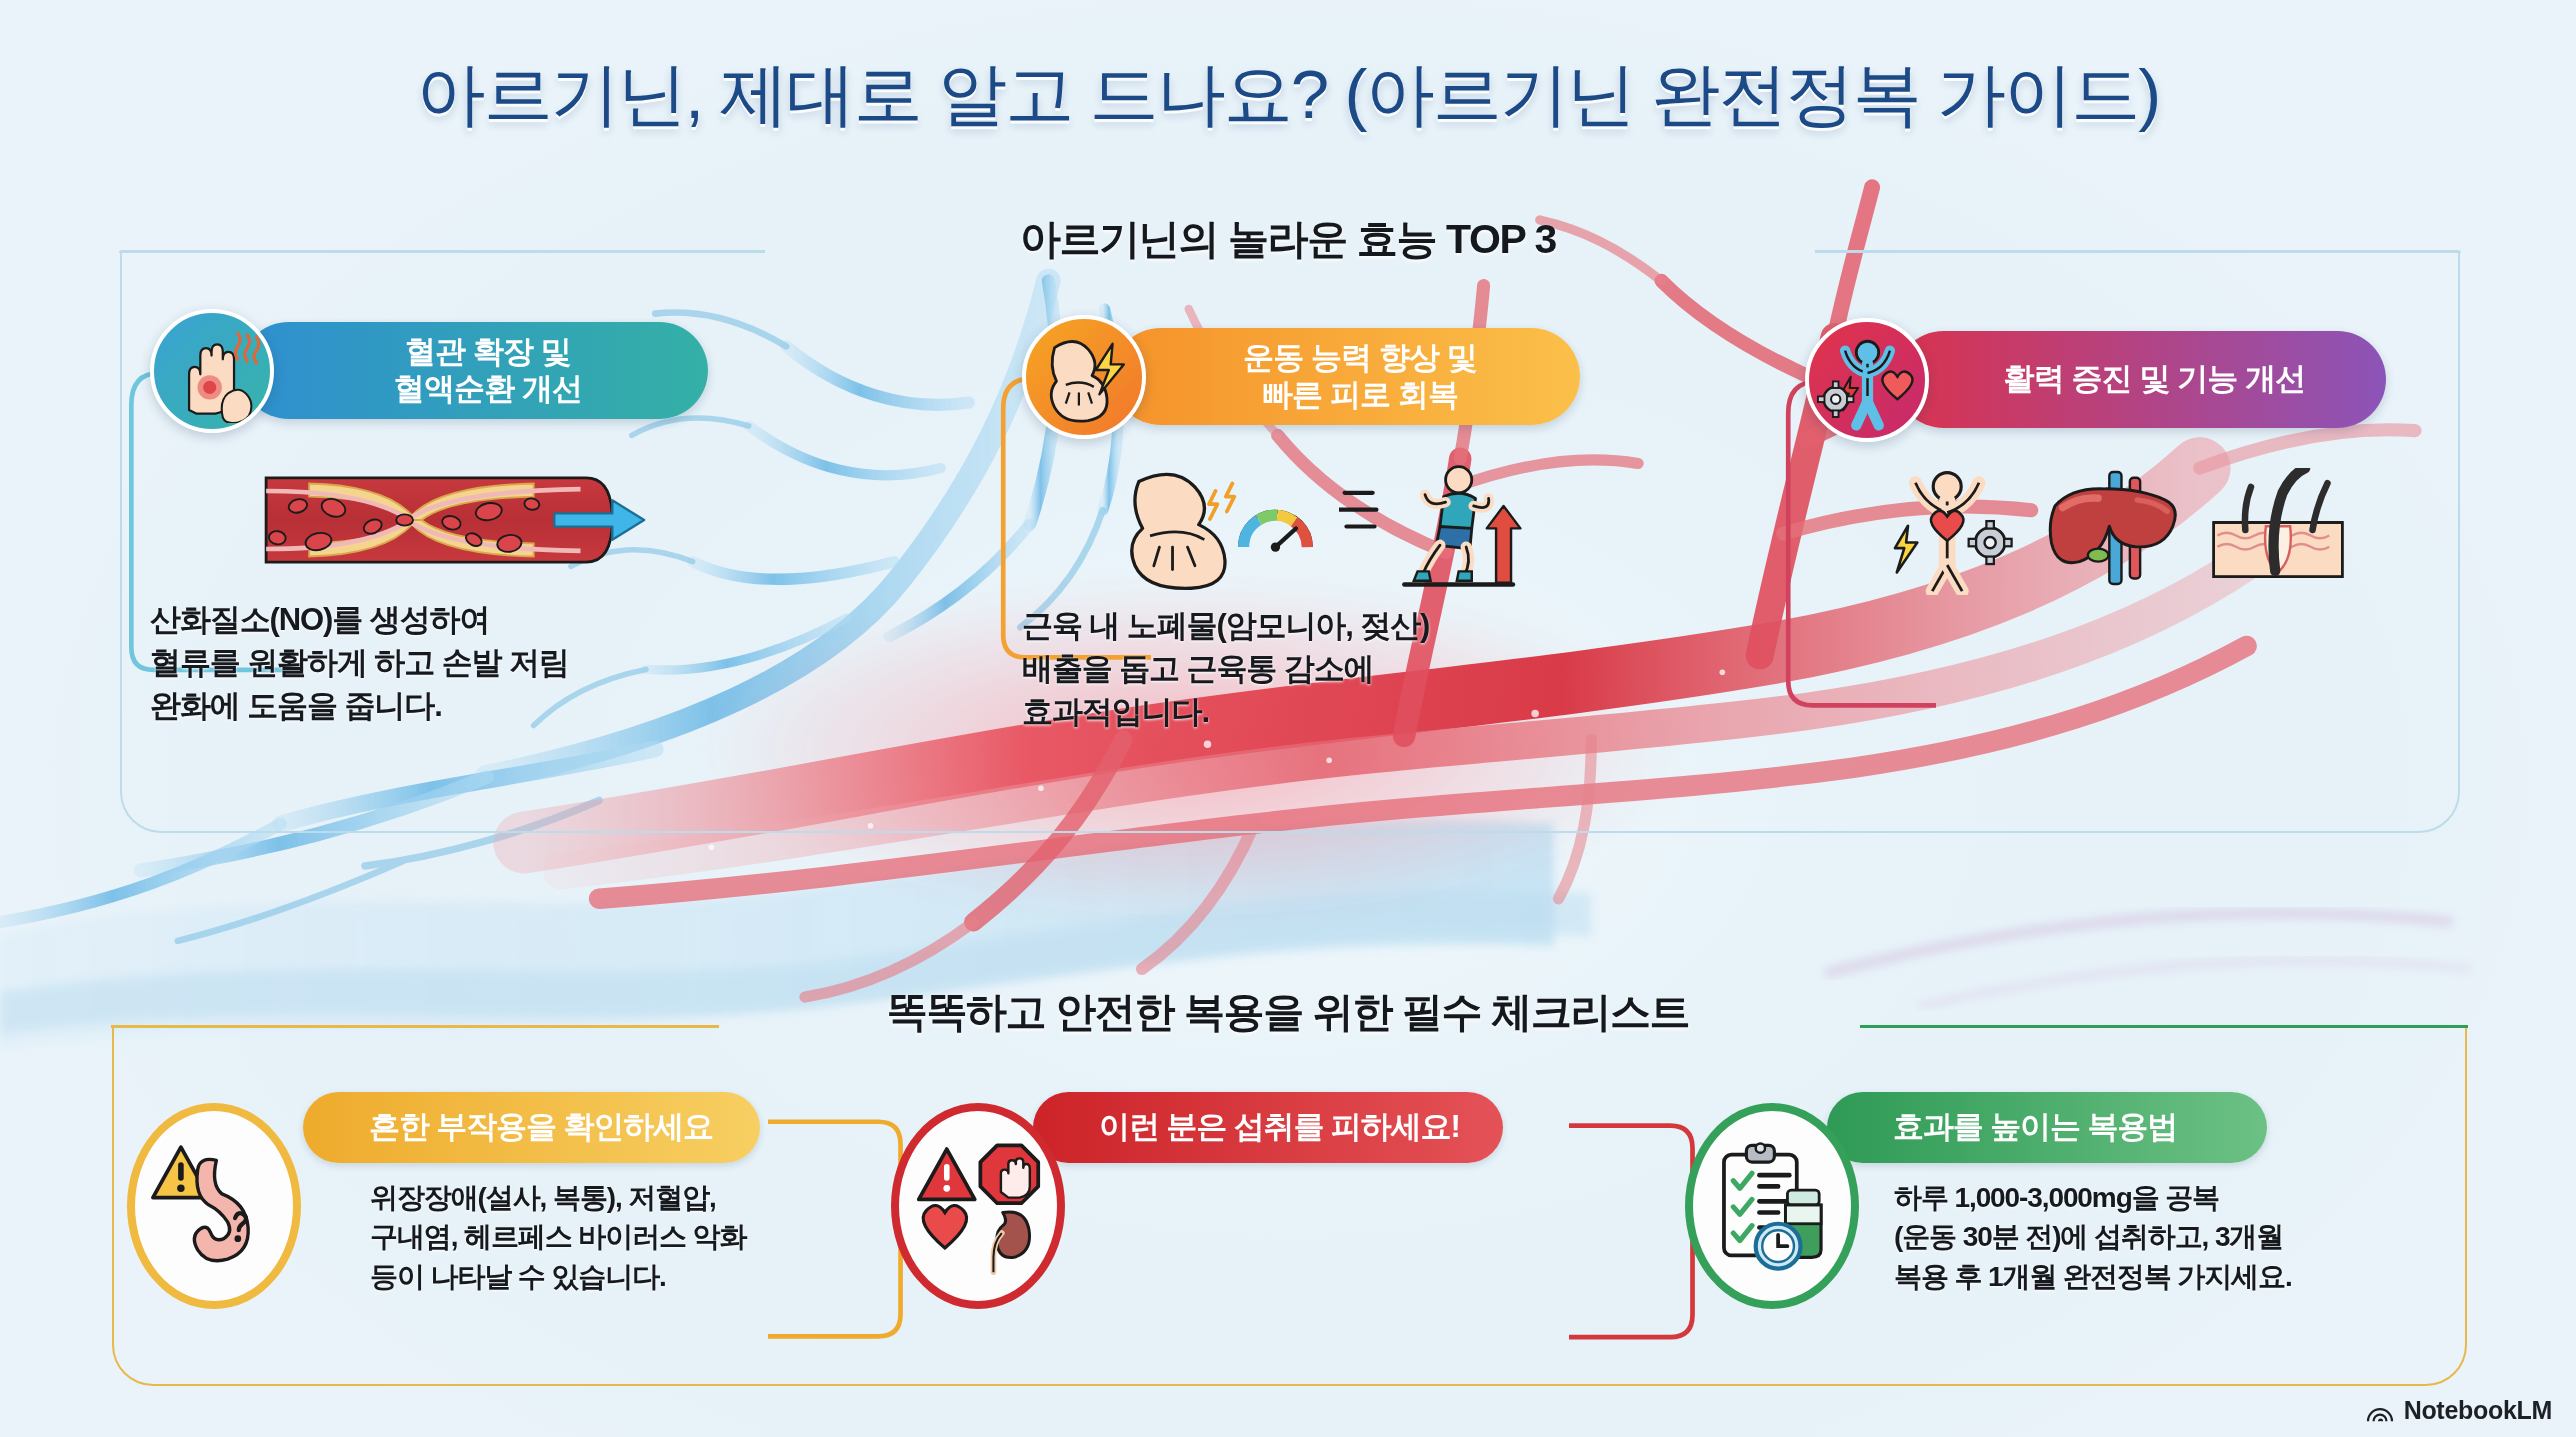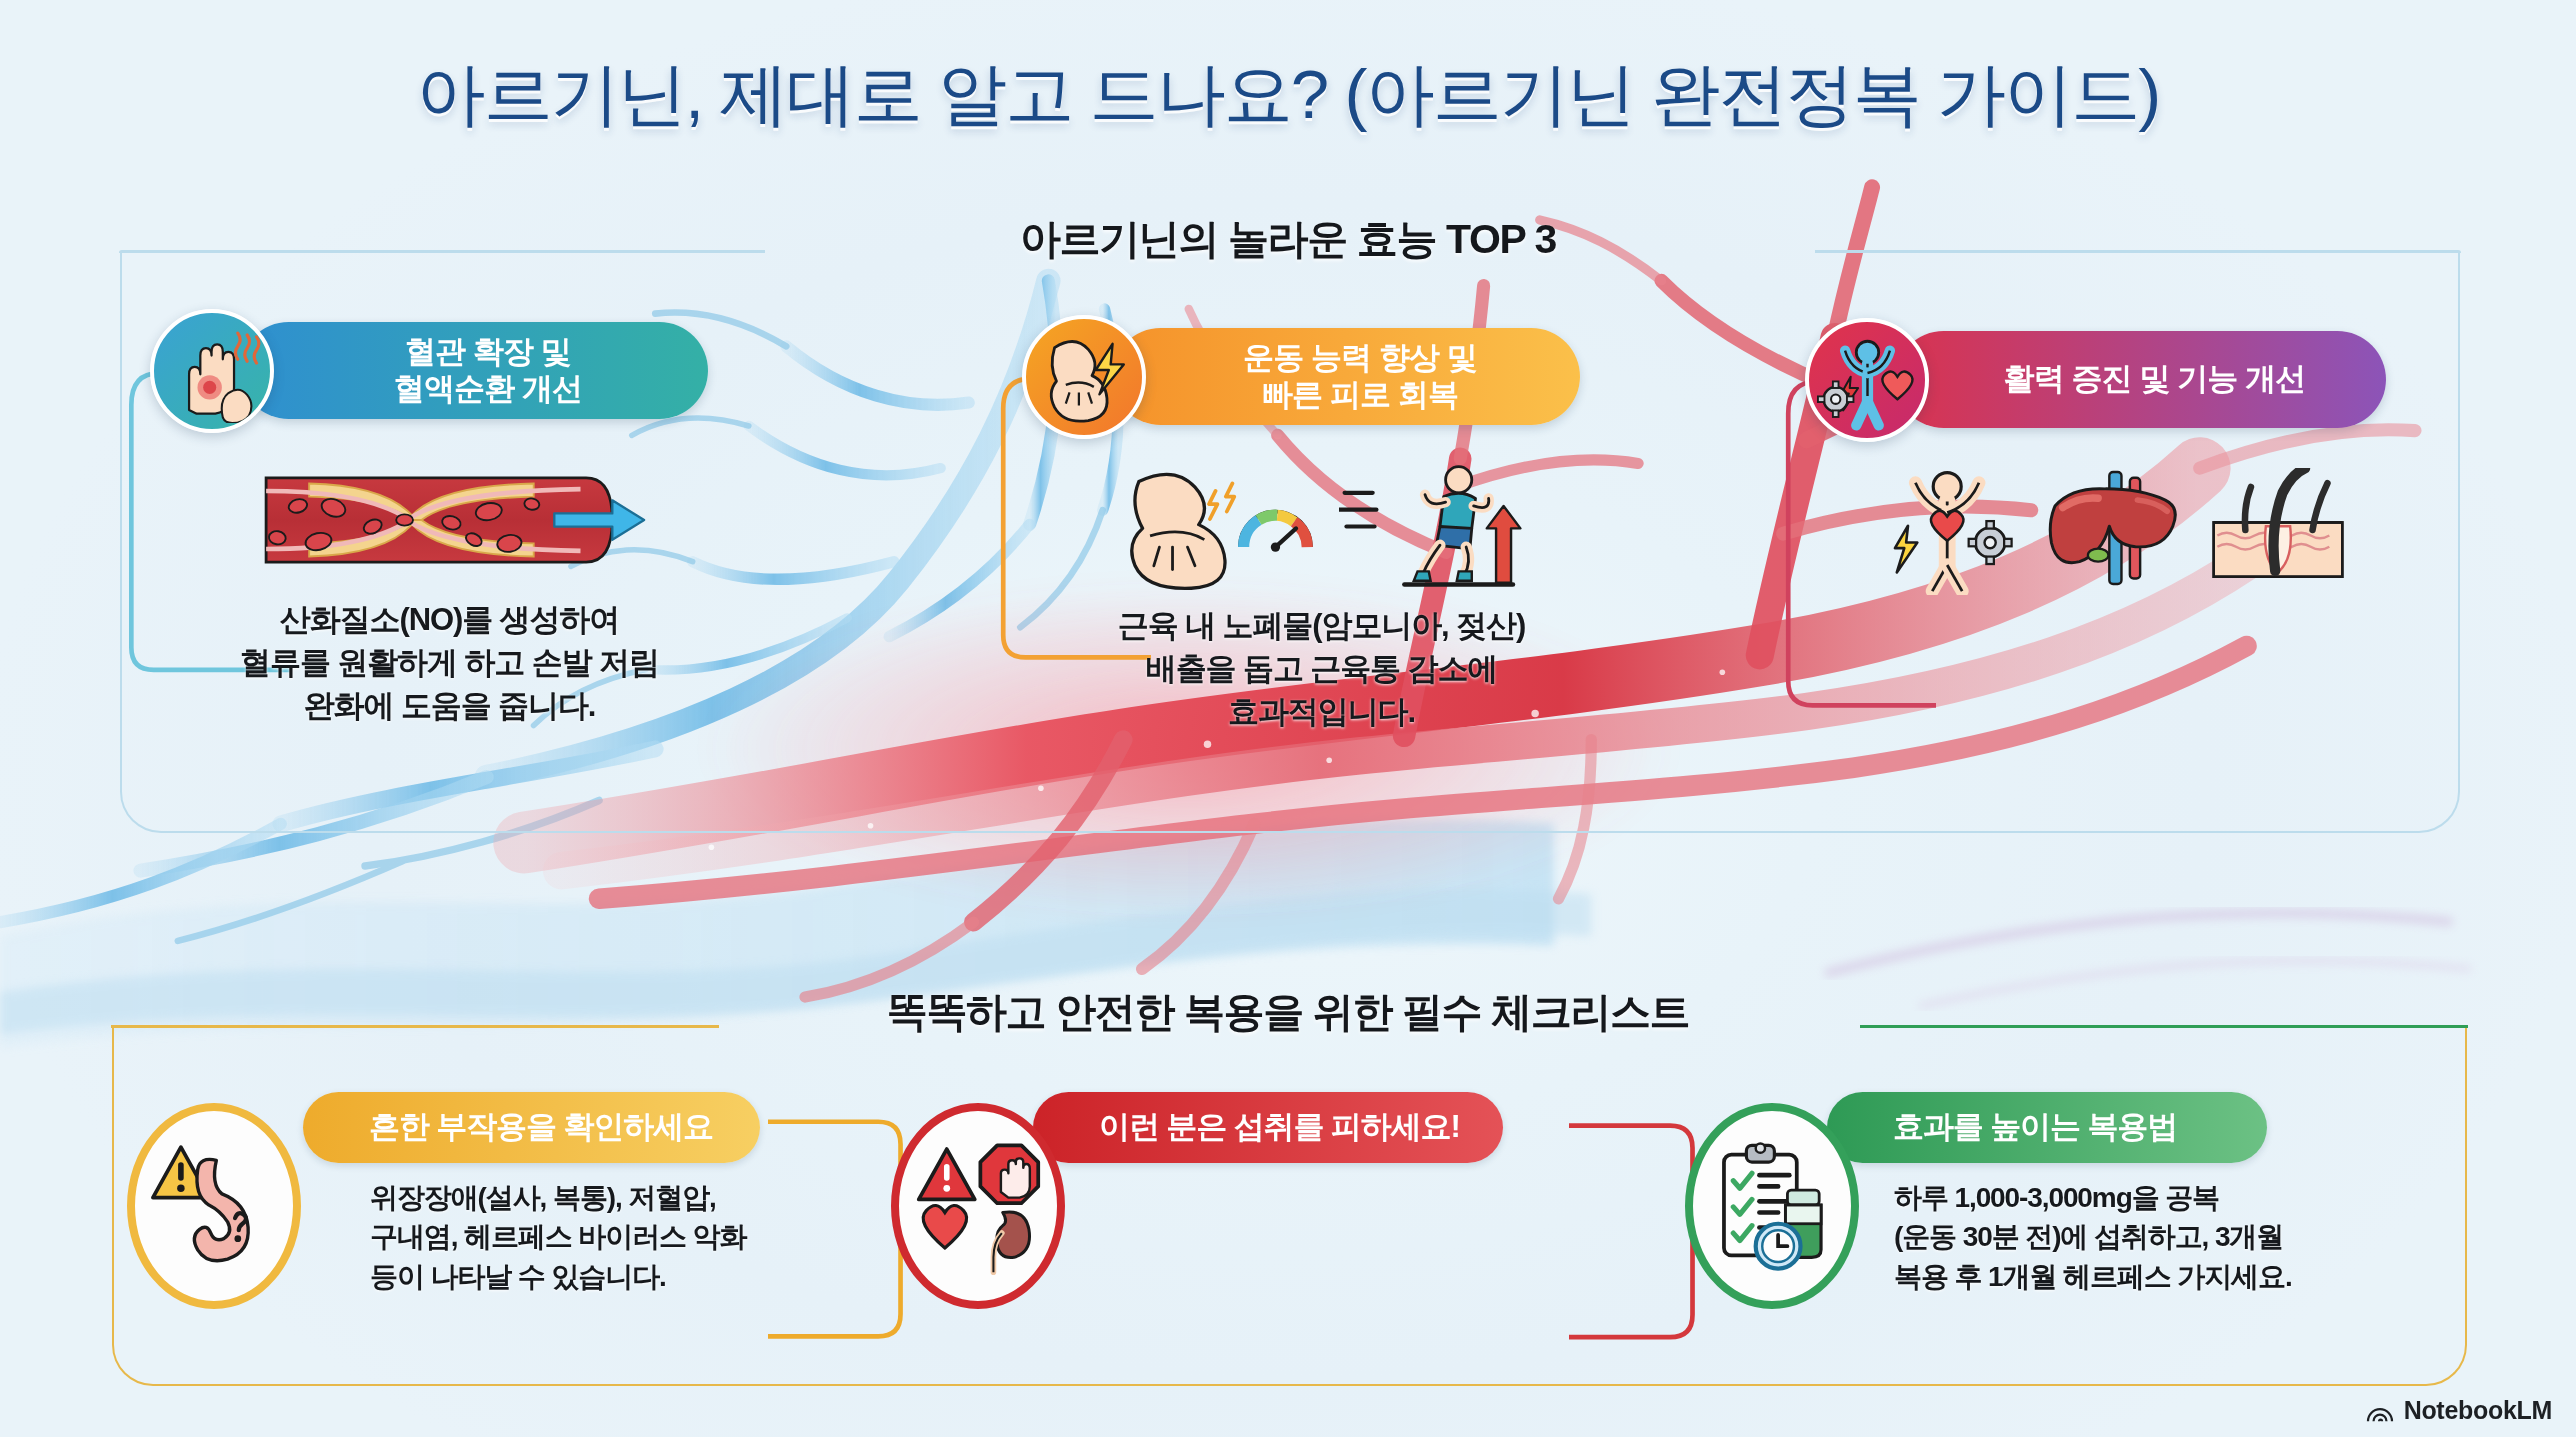--- a/index.html
+++ b/index.html
@@ -132,21 +132,21 @@
     margin-top: 17px;
     height: 140px;
     display: flex;
     align-items: center;
     justify-content: center;
     gap: 24px;
   }
 
   .card-body {
     margin-top: 9.4px;
-    text-align: center;
+    text-align: left;
     font-size: 31px;
     font-weight: bold;
     line-height: 1.38;
     letter-spacing: -1.1px;
     color: #16191d;
     white-space: pre-line;
     text-shadow: 0 0.9px 2.8px rgba(255,255,255,0.95);
   }
 
   
@@ -665,21 +665,21 @@
 
         <circle cx="76" cy="118" r="24" fill="#cfe8f7" stroke="#1b6f96" stroke-width="4.5"></circle>
         <circle cx="76" cy="118" r="17" fill="#fdfdfd" stroke="#1b6f96" stroke-width="2.6"></circle>
         <path d="M76,106 V118 H86" fill="none" stroke="#1b1b1b" stroke-width="4" stroke-linecap="round"></path>
       </svg>
     </div>
     <div class="bot-right">
       <div class="bot-pill">효과를 높이는 복용법</div>
       <div class="bot-body">하루 1,000-3,000mg을 공복
 (운동 30분 전)에 섭취하고, 3개월
-복용 후 1개월 헤르페스 가지세요.</div>
+복용 후 1개월 완전정복 가지세요.</div>
     </div>
   </div>
 
   <div id="watermark">
     <svg class="icon-svg" width="28" height="24" viewBox="0 0 30 26">
       <path d="M2,24 A13,13 0 0 1 28,24" fill="none" stroke="#1d2024" stroke-width="2.4"></path>
       <path d="M8,24 A7,7 0 0 1 22,24" fill="none" stroke="#1d2024" stroke-width="2.4"></path>
       <path d="M14,24 A1.6,1.6 0 0 1 17.2,24" fill="none" stroke="#1d2024" stroke-width="2.4"></path>
     </svg>
     <span>NotebookLM</span>

